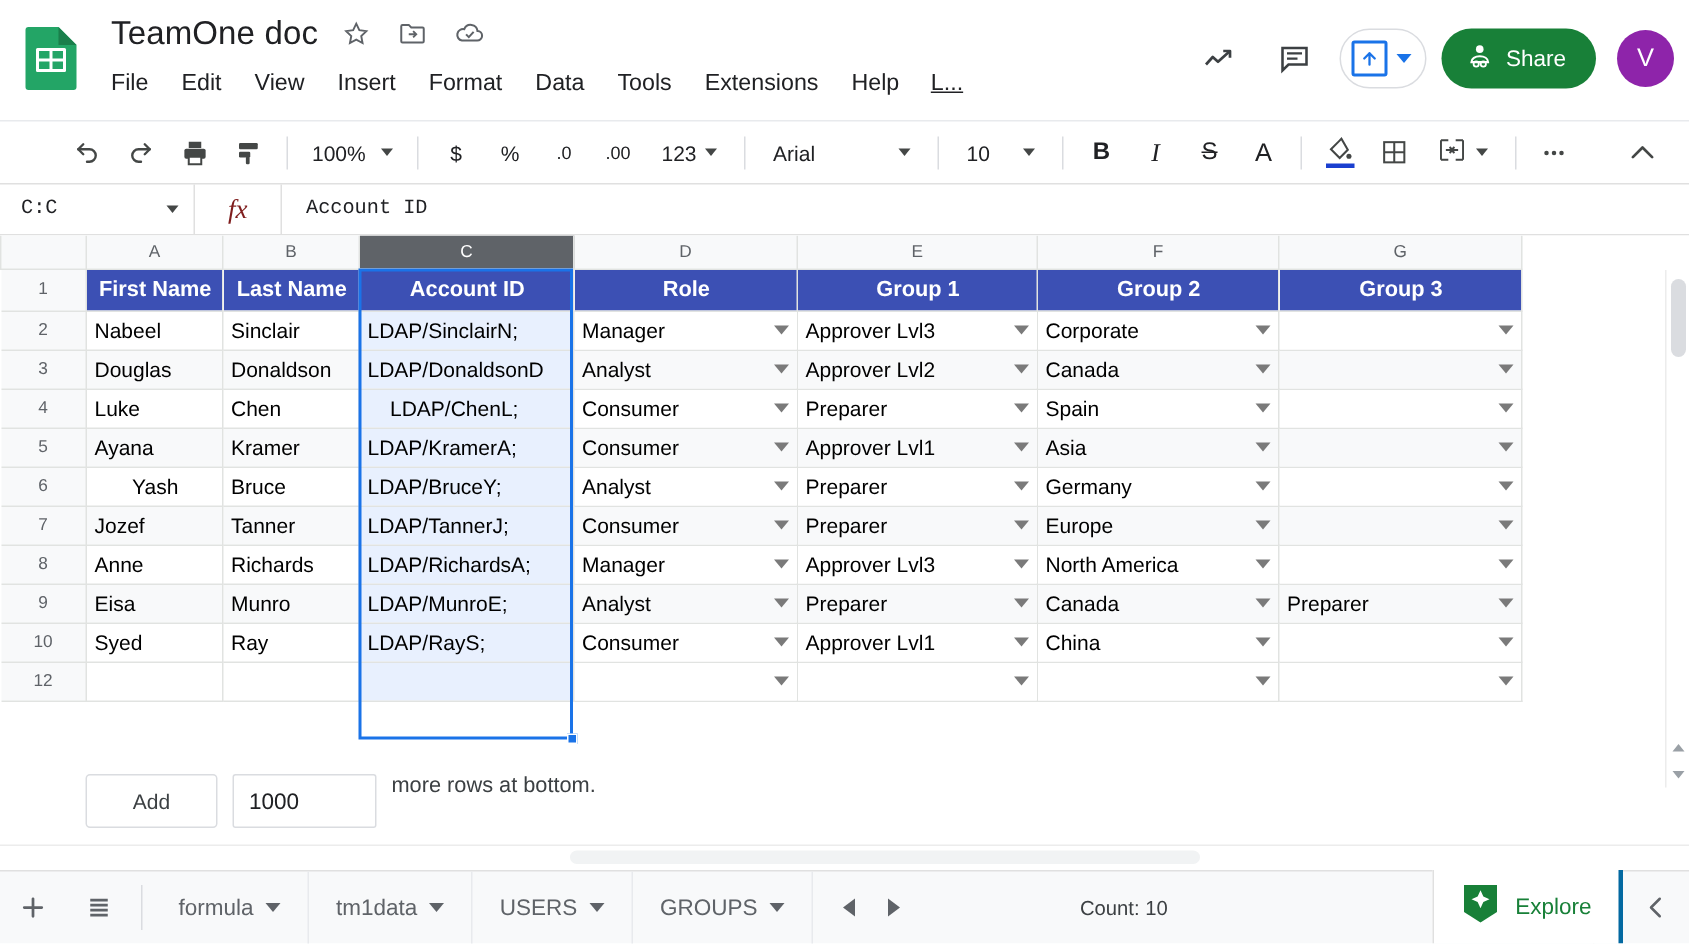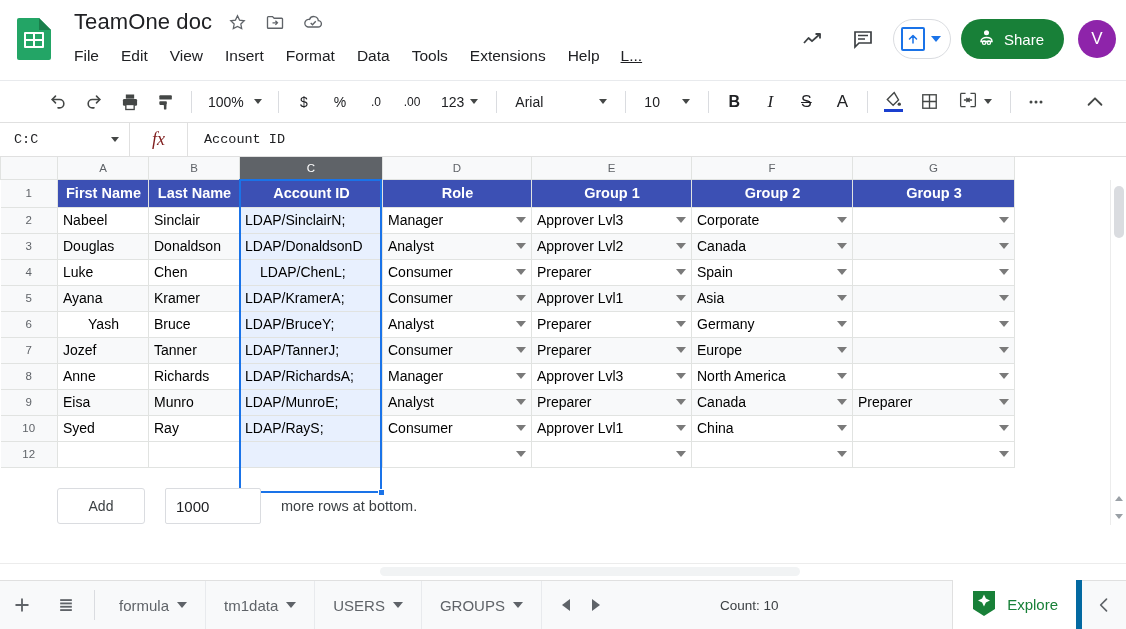--- a/index.html
+++ b/index.html
@@ -173,22 +173,22 @@
     position:absolute; pointer-events:none;
     border:2px solid #1a73e8;
   }
   .sel-handle {
     position:absolute; width:7px; height:7px; background:#1a73e8;
     border:1px solid #fff;
   }
 
   
   .addrows {
-    position:absolute; left:57px; top:488px;
-    display:flex; align-items:center; gap:20px;
+    position:absolute; left:57px; top:516px;
+    display:flex; align-items:flex-start; gap:10px;
   }
   .add-btn {
     width:88px; height:36px; border:1px solid #dadce0; border-radius:3px;
     background:#fff; font-size:14px; color:#3c4043; cursor:pointer;
     font-family:"Liberation Sans", sans-serif;
   }
   .add-input {
     width:96px; height:36px; border:1px solid #dadce0; border-radius:2px;
     background:#fff; font-size:15px; color:#202124; padding: 0 10px;
     font-family:"Liberation Sans", sans-serif;
@@ -249,21 +249,21 @@
   }
   .nav-arrows { display:flex; align-items:center; gap:6px; padding: 0 12px; }
   .nav-lf { width:0;height:0;border-top:6px solid transparent;border-bottom:6px solid transparent;border-right:8px solid #5f6368; margin:0 8px; }
   .nav-rt { width:0;height:0;border-top:6px solid transparent;border-bottom:6px solid transparent;border-left:8px solid #5f6368; margin:0 8px; }
   .count-txt {
     font-size:13.5px; color:#3c4043; margin-left:100px; white-space:nowrap;
   }
   .explore {
     position:absolute; right:44px; bottom:0; height:49px;
     display:flex; align-items:center; gap:10px; padding: 0 18px;
-    background:#fff; border-left:1px solid #e0e0e0; border-right:6px solid #0369a1;
+    background:#fff; border-left:1px solid #e0e0e0; border-right:3px solid #0369a1;
     cursor:pointer;
   }
   .explore-label { font-size:15px; color:#188038; }
   .collapse-btn {
     position:absolute; right:0; bottom:0; width:44px; height:49px;
     display:flex; align-items:center; justify-content:center;
     color:#5f6368; font-size:20px; cursor:pointer;
   }
 </style>
 </head>

